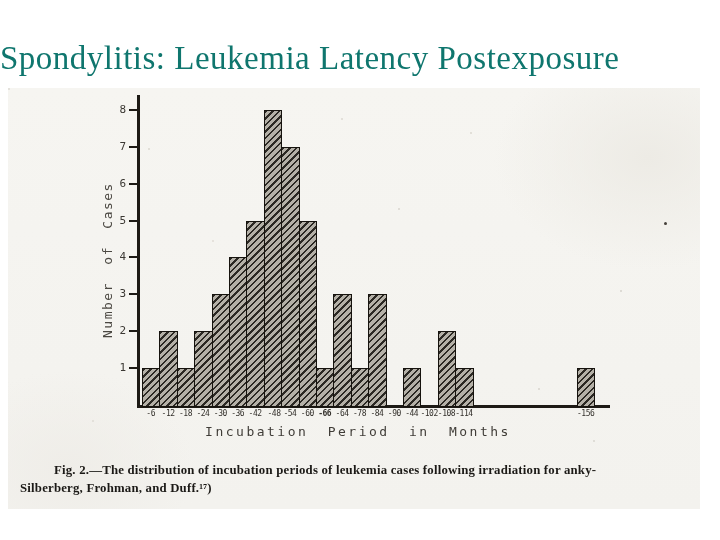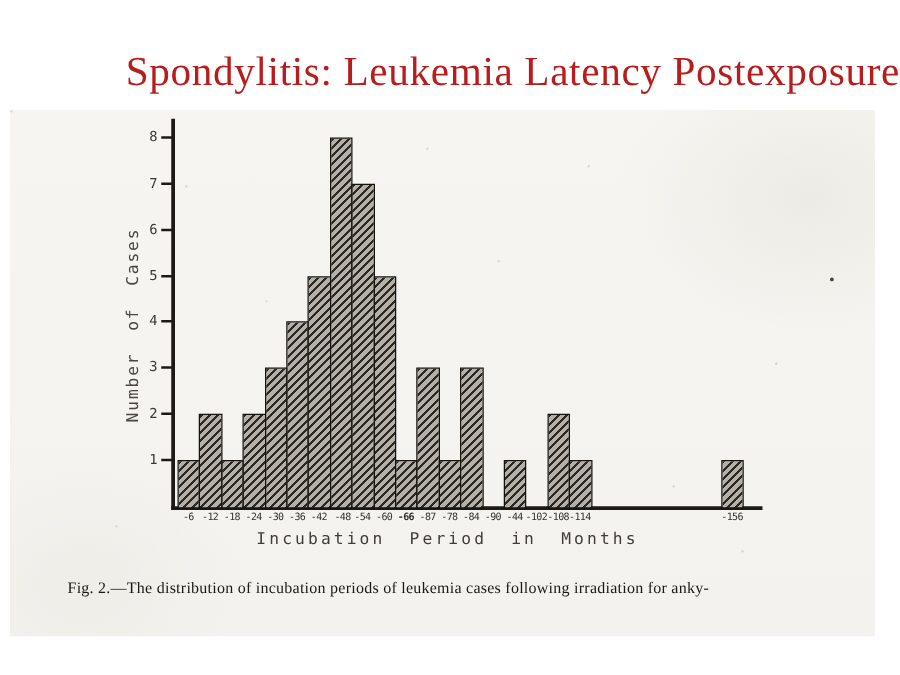--- a/index.html
+++ b/index.html
@@ -3,22 +3,22 @@
 <meta charset="utf-8">
 <style>
   html,body{margin:0;padding:0;}
   body{
     width:720px;height:540px;overflow:hidden;background:#ffffff;position:relative;
     font-family:"Liberation Sans","DejaVu Sans",sans-serif;
   }
   .slide{position:absolute;inset:0;}
   .title{
     position:absolute;top:40px;left:0;width:720px;margin:0;
-    text-align:right;font-family:"Liberation Serif","DejaVu Serif",serif;
-    font-weight:normal;font-size:33px;letter-spacing:0.5px;color:#b91c1c;
+    text-align:left;font-family:"Liberation Serif","DejaVu Serif",serif;
+    font-weight:normal;font-size:33px;letter-spacing:0.5px;color:#0f766e;
   }
   .scan{
     position:absolute;left:8px;top:88px;width:692px;height:421px;overflow:hidden;
     background:
       radial-gradient(220px 160px at 640px 70px,#edebe5 0%,rgba(237,235,229,0) 70%),
       radial-gradient(180px 140px at 60px 380px,#efede8 0%,rgba(239,237,232,0) 70%),
       linear-gradient(#f6f5f1,#f3f2ee);
   }
   .scan::before{
     content:"";position:absolute;left:0;top:0;width:2px;height:2px;border-radius:50%;
@@ -53,21 +53,21 @@
     font-family:"DejaVu Sans Mono","DejaVu Sans",monospace;
     font-size:13px;letter-spacing:2.5px;word-spacing:9px;color:#403d38;
   }
   .yaxis-title{
     position:absolute;transform:translate(-50%,-50%) rotate(-90deg);white-space:nowrap;
     font-family:"DejaVu Sans Mono","DejaVu Sans",monospace;
     font-size:13px;letter-spacing:1.5px;word-spacing:8px;color:#4a4741;
   }
   .caption{
     position:absolute;left:12px;top:374px;width:678px;
-    font-family:"Liberation Serif","DejaVu Serif",serif;font-weight:normal;
+    font-family:"Liberation Serif","DejaVu Serif",serif;font-weight:bold;
     font-size:12.8px;line-height:17.5px;color:#1b1916;letter-spacing:0.2px;
   }
   .cap-line{white-space:nowrap;}
   .cap-indent{text-indent:34px;}
   .slide-num{
     position:absolute;top:499px;right:16px;
     font-family:"Liberation Serif","DejaVu Serif",serif;font-weight:bold;
     font-size:30px;color:#000000;letter-spacing:1px;
   }
 </style>
@@ -114,37 +114,38 @@
         <div class="xtick-label" style="left: 247.1px; top: 321px;">-42</div>
         <div class="bar" style="left: 255.8px; top: 21.8px; width: 18.4px; height: 297.2px;"></div>
         <div class="xtick-label" style="left: 266px; top: 321px;">-48</div>
         <div class="bar" style="left: 273.2px; top: 58.7px; width: 18.4px; height: 260.3px;"></div>
         <div class="xtick-label" style="left: 281.9px; top: 321px;">-54</div>
         <div class="bar" style="left: 290.6px; top: 132.5px; width: 18.4px; height: 186.5px;"></div>
         <div class="xtick-label" style="left: 299.3px; top: 321px;">-60</div>
         <div class="bar" style="left: 308px; top: 280.1px; width: 18.4px; height: 38.9px;"></div>
         <div class="xtick-label" style="left: 316.7px; top: 321px; font-weight: bold;">-66</div>
         <div class="bar" style="left: 325.4px; top: 206.3px; width: 18.4px; height: 112.7px;"></div>
-        <div class="xtick-label" style="left: 334.1px; top: 321px;">-87</div>
+        <div class="xtick-label" style="left: 334.1px; top: 321px;">-64</div>
         <div class="bar" style="left: 342.8px; top: 280.1px; width: 18.4px; height: 38.9px;"></div>
         <div class="xtick-label" style="left: 351.5px; top: 321px;">-78</div>
         <div class="bar" style="left: 360.2px; top: 206.3px; width: 18.4px; height: 112.7px;"></div>
         <div class="xtick-label" style="left: 368.9px; top: 321px;">-84</div>
         <div class="xtick-label" style="left: 386.3px; top: 321px;">-90</div>
         <div class="bar" style="left: 395px; top: 280.1px; width: 18.4px; height: 38.9px;"></div>
         <div class="xtick-label" style="left: 403.7px; top: 321px;">-44</div>
         <div class="xtick-label" style="left: 421.1px; top: 321px;">-102</div>
         <div class="bar" style="left: 429.8px; top: 243.2px; width: 18.4px; height: 75.8px;"></div>
         <div class="xtick-label" style="left: 438.5px; top: 321px;">-108</div>
         <div class="bar" style="left: 447.2px; top: 280.1px; width: 18.4px; height: 38.9px;"></div>
         <div class="xtick-label" style="left: 455.9px; top: 321px;">-114</div>
         <div class="bar" style="left: 569px; top: 280.1px; width: 18.4px; height: 38.9px;"></div>
         <div class="xtick-label" style="left: 577.7px; top: 321px;">-156</div>
         <div class="xaxis-title" style="left: 350px; top: 336px;">Incubation Period in Months</div>
         <div class="yaxis-title" style="left: 99px; top: 172px;">Number of Cases</div>
       </div>
     <div class="caption">
       <div class="cap-line cap-indent">Fig. 2.—The distribution of incubation periods of leukemia cases following irradiation for anky-</div>
+      <div class="cap-line">Silberberg, Frohman, and Duff.¹⁷)</div>
     </div>
   </div>
 
 
 </div>
 
 </body></html>

